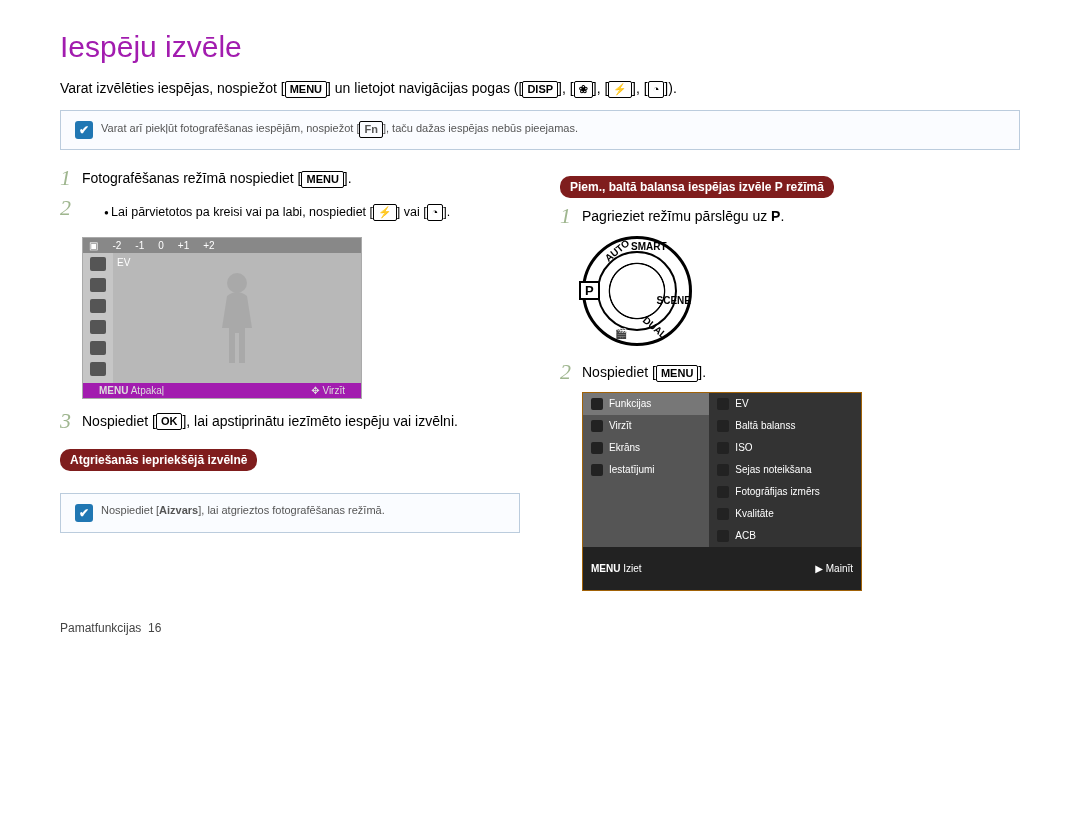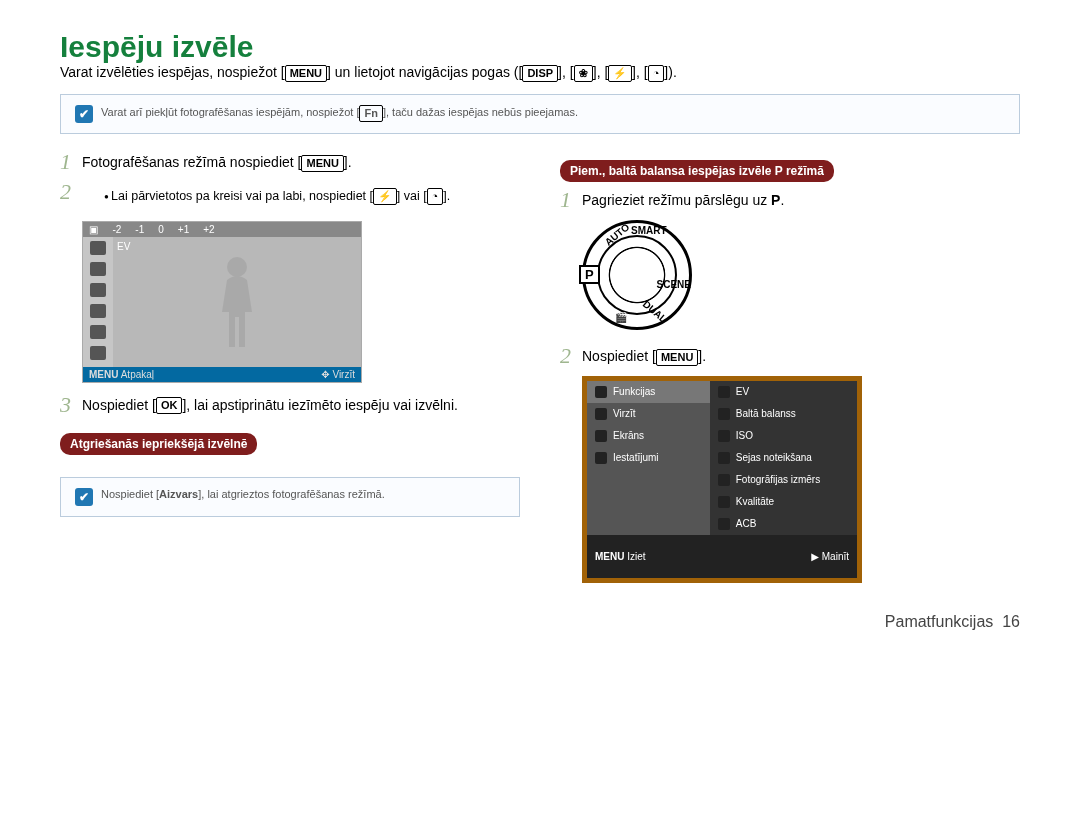--- a/index.html
+++ b/index.html
@@ -1,52 +1,52 @@
 <!DOCTYPE html>
 <html><head>
 <meta charset="utf-8">
 <style>
   * { margin:0; padding:0; box-sizing:border-box; }
   body { font-family: Arial, sans-serif; background:#fff; color:#000; font-size:13px; width:1080px; }
   .page { padding:30px 60px; position:relative; }
-  h1 { color:#15803d; font-size:30px; font-weight:bold; margin-bottom:0; }
+  h1 { color:#a21caf; font-size:30px; font-weight:normal; margin-bottom:16px; }
   .intro { font-size:14px; margin-bottom:12px; }
   .key { display:inline-block; border:1px solid #000; padding:0 4px; font-weight:bold; font-size:11px; border-radius:2px; line-height:15px; vertical-align:middle; }
   .info-icon { display:inline-block; width:18px; height:18px; border-radius:3px; background:#2077b3; color:#fff; text-align:center; font-weight:bold; line-height:18px; font-size:12px; margin-right:8px; flex-shrink:0;}
   .note { border:1px solid #bcd; background:#fafcff; padding:10px 14px; font-size:11px; color:#555; display:flex; align-items:flex-start; margin:6px 0 18px; }
   .cols { display:flex; gap:40px; }
   .col { flex:1; }
   .step { display:flex; margin-bottom:10px; font-size:14px; line-height:20px; }
   .step .num { color:#9fb68f; font-size:22px; font-style:italic; font-family:Georgia,serif; width:22px; flex-shrink:0; }
   .step .txt { flex:1; }
   ul.sub { list-style:none; padding-left:22px; margin-top:4px; }
   ul.sub li { font-size:12.5px; margin-bottom:4px; }
   ul.sub li::before { content:"● "; font-size:8px; vertical-align:middle; }
   .badge { display:inline-block; background:#7f1d1d; color:#fff; font-weight:bold; padding:4px 10px; border-radius:10px; font-size:12px; margin:8px 0; }
   .ev-box { width:280px; border:1px solid #aaa; background:#c6c6c6; margin:8px 0 12px 22px; font-size:10px; }
   .ev-top { background:#888; color:#fff; padding:2px 6px; display:flex; align-items:center; gap:14px;}
   .ev-body { display:flex; }
   .ev-side { width:30px; display:flex; flex-direction:column; align-items:center; padding:4px 0; gap:7px; }
   .ev-side .ic { width:16px; height:14px; background:#555; border-radius:2px; }
   .ev-main { flex:1; background:#b8b8b8; height:130px; position:relative; }
   .ev-ghost { position:absolute; left:50%; top:50%; transform:translate(-50%,-50%); opacity:0.3;}
-  .ev-foot { background:#0369a1; color:#ddd; padding:2px 6px; display:flex; justify-content:space-between; }
+  .ev-foot { background:#a21caf; color:#ddd; padding:2px 16px; display:flex; justify-content:space-between; }
   .dial { width:110px; height:110px; border:3px solid #000; border-radius:50%; margin:8px 0 16px 22px; position:relative; background:radial-gradient(circle,#fff 35%,#fff 36%,#000 37%,#000 38%,#fff 39%);}
   .dial .inner { position:absolute; inset:12px; border:2px solid #000; border-radius:50%; }
   .dial .p { position:absolute; left:-6px; top:42px; border:2px solid #000; padding:0 4px; background:#fff; font-weight:bold; }
   .dial .lbl { position:absolute; font-size:10px; font-weight:bold; }
-  .menu-box { width:280px; border:5px solid #a16207; background:#333; color:#fff; font-size:10px; margin-left:22px; }
+  .menu-box { width:280px; border:1px solid #a16207; background:#333; color:#fff; font-size:10px; margin-left:22px; }
   .menu-body { display:flex; }
   .menu-left { flex:1; background:#555; }
   .menu-right { flex:1.2; background:#333; }
   .mi { padding:5px 8px; display:flex; align-items:center; gap:6px; }
   .mi.sel { background:#777; }
   .mi .mic { width:12px; height:12px; background:#222; border-radius:2px; flex-shrink:0; }
   .menu-foot { background:#222; padding:16px 8px; display:flex; justify-content:space-between; }
-  .footer { text-align:right; font-size:16px; color:#444; margin-top:30px; }
+  .footer { text-align:left; font-size:12px; color:#444; margin-top:30px; }
   b { font-weight:bold; }
 </style>
 </head>
 <body>
 
 <div class="page">
   <h1>Iespēju izvēle</h1>
 
   <div class="intro">
     <span>Varat izvēlēties iespējas, nospiežot [</span><span class="key">MENU</span><span>] un lietojot navigācijas pogas ([</span><span class="key">DISP</span><span>], [</span><span class="key">❀</span><span>], [</span><span class="key">⚡</span><span>], [</span><span class="key">◔</span><span>]).</span>

